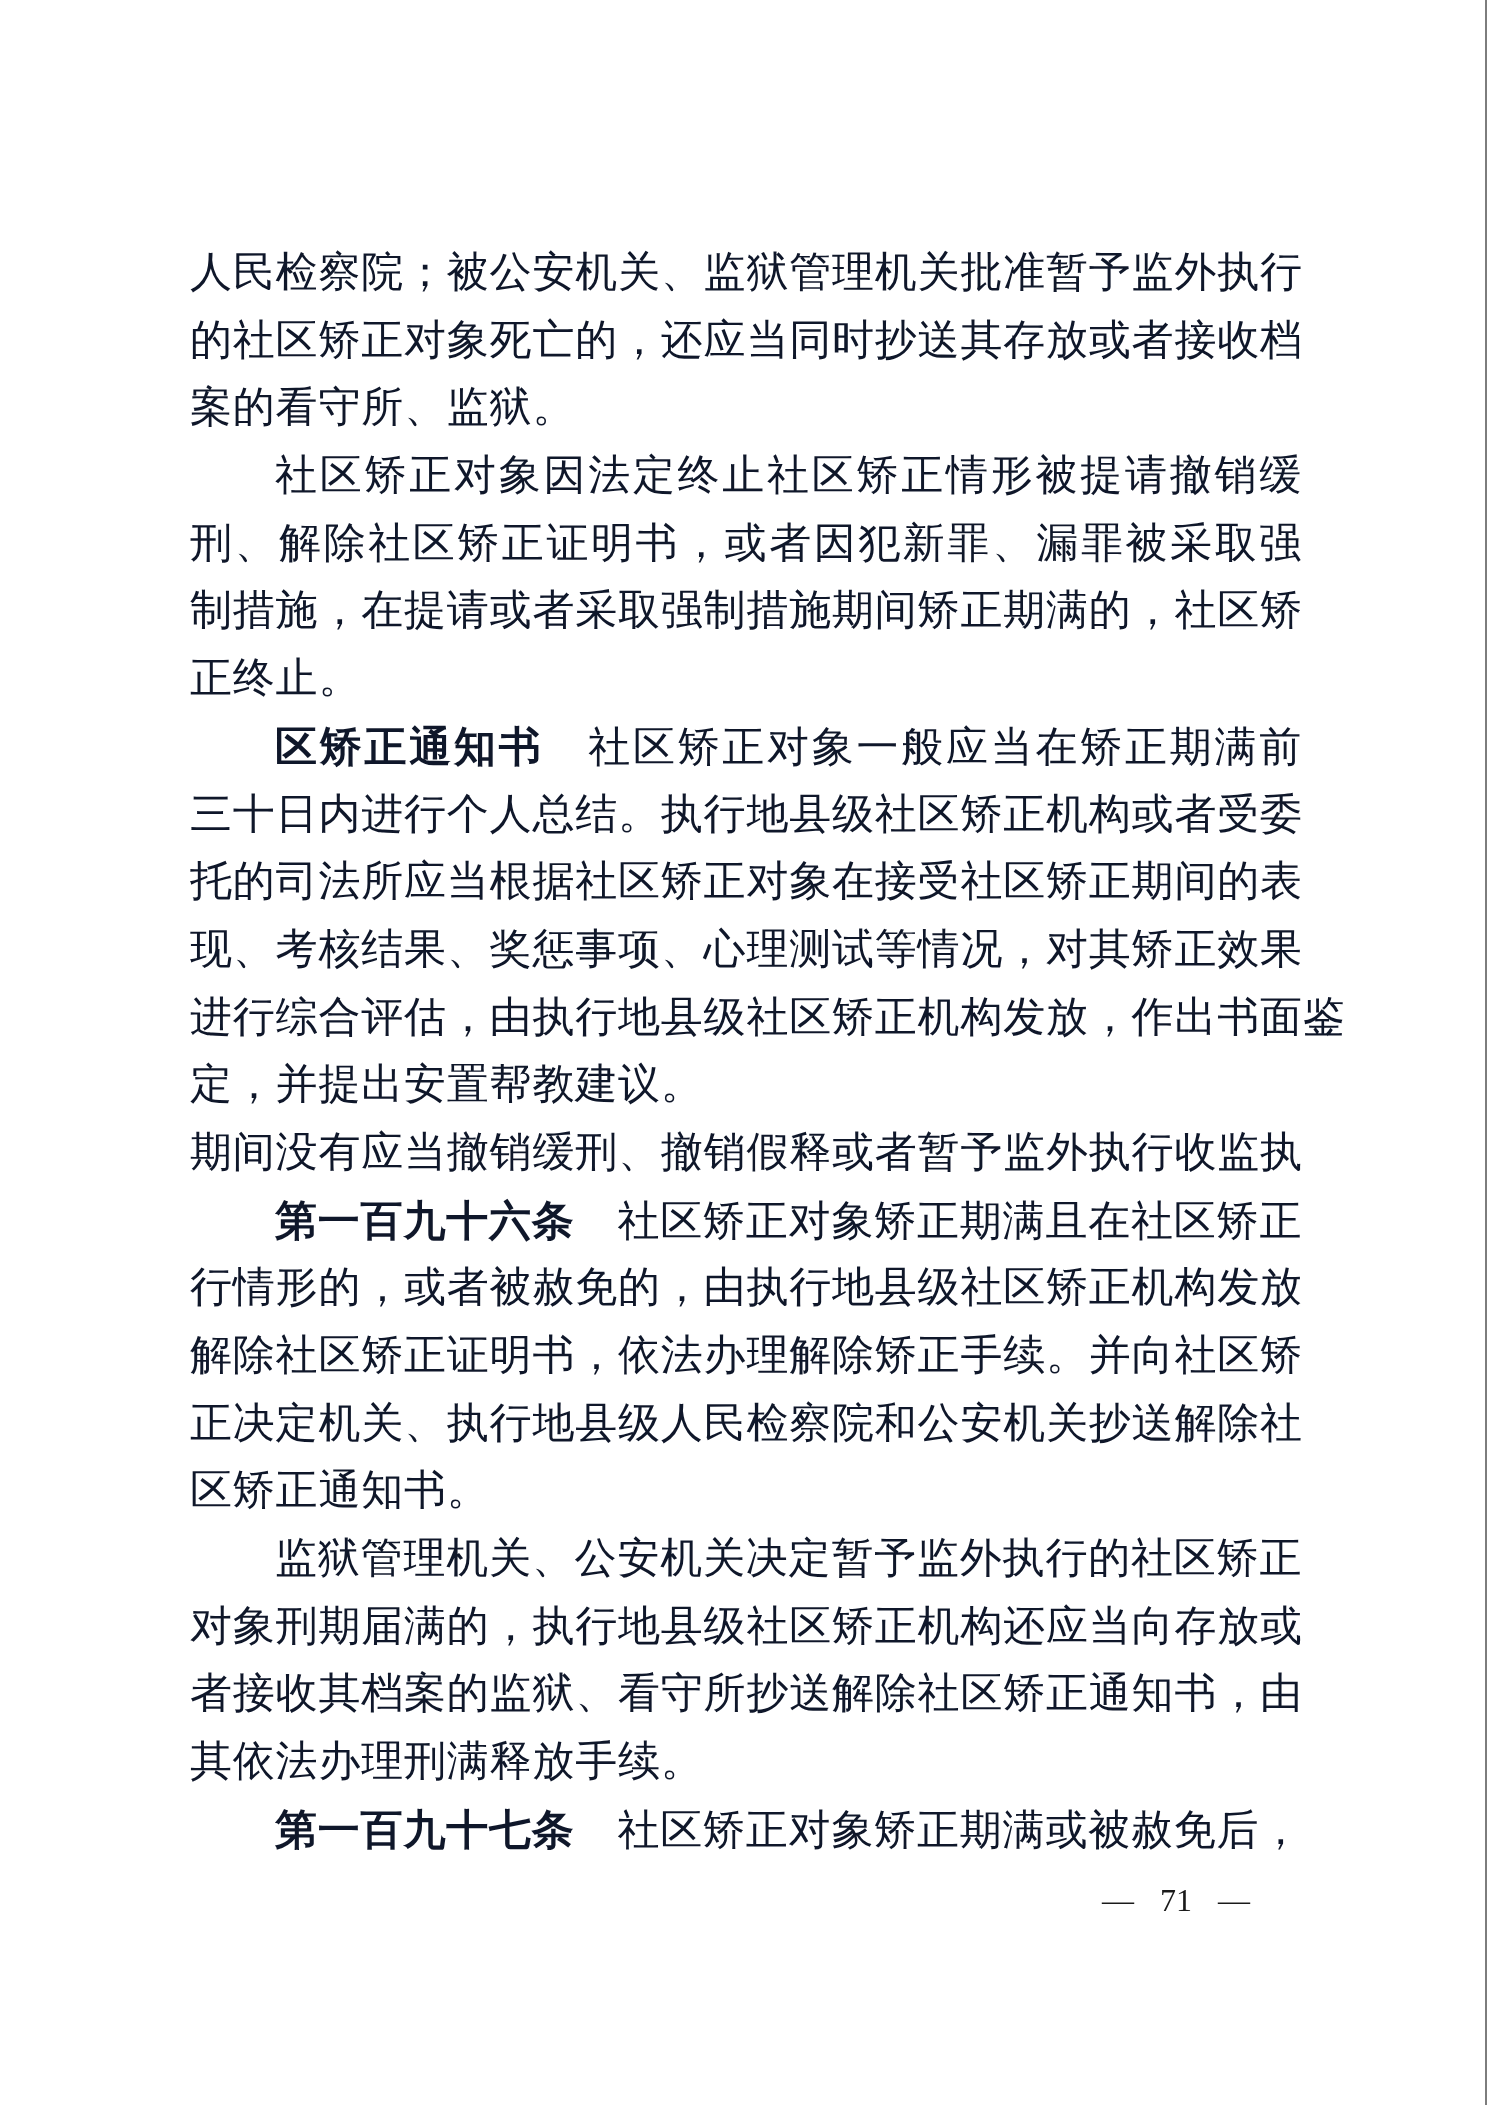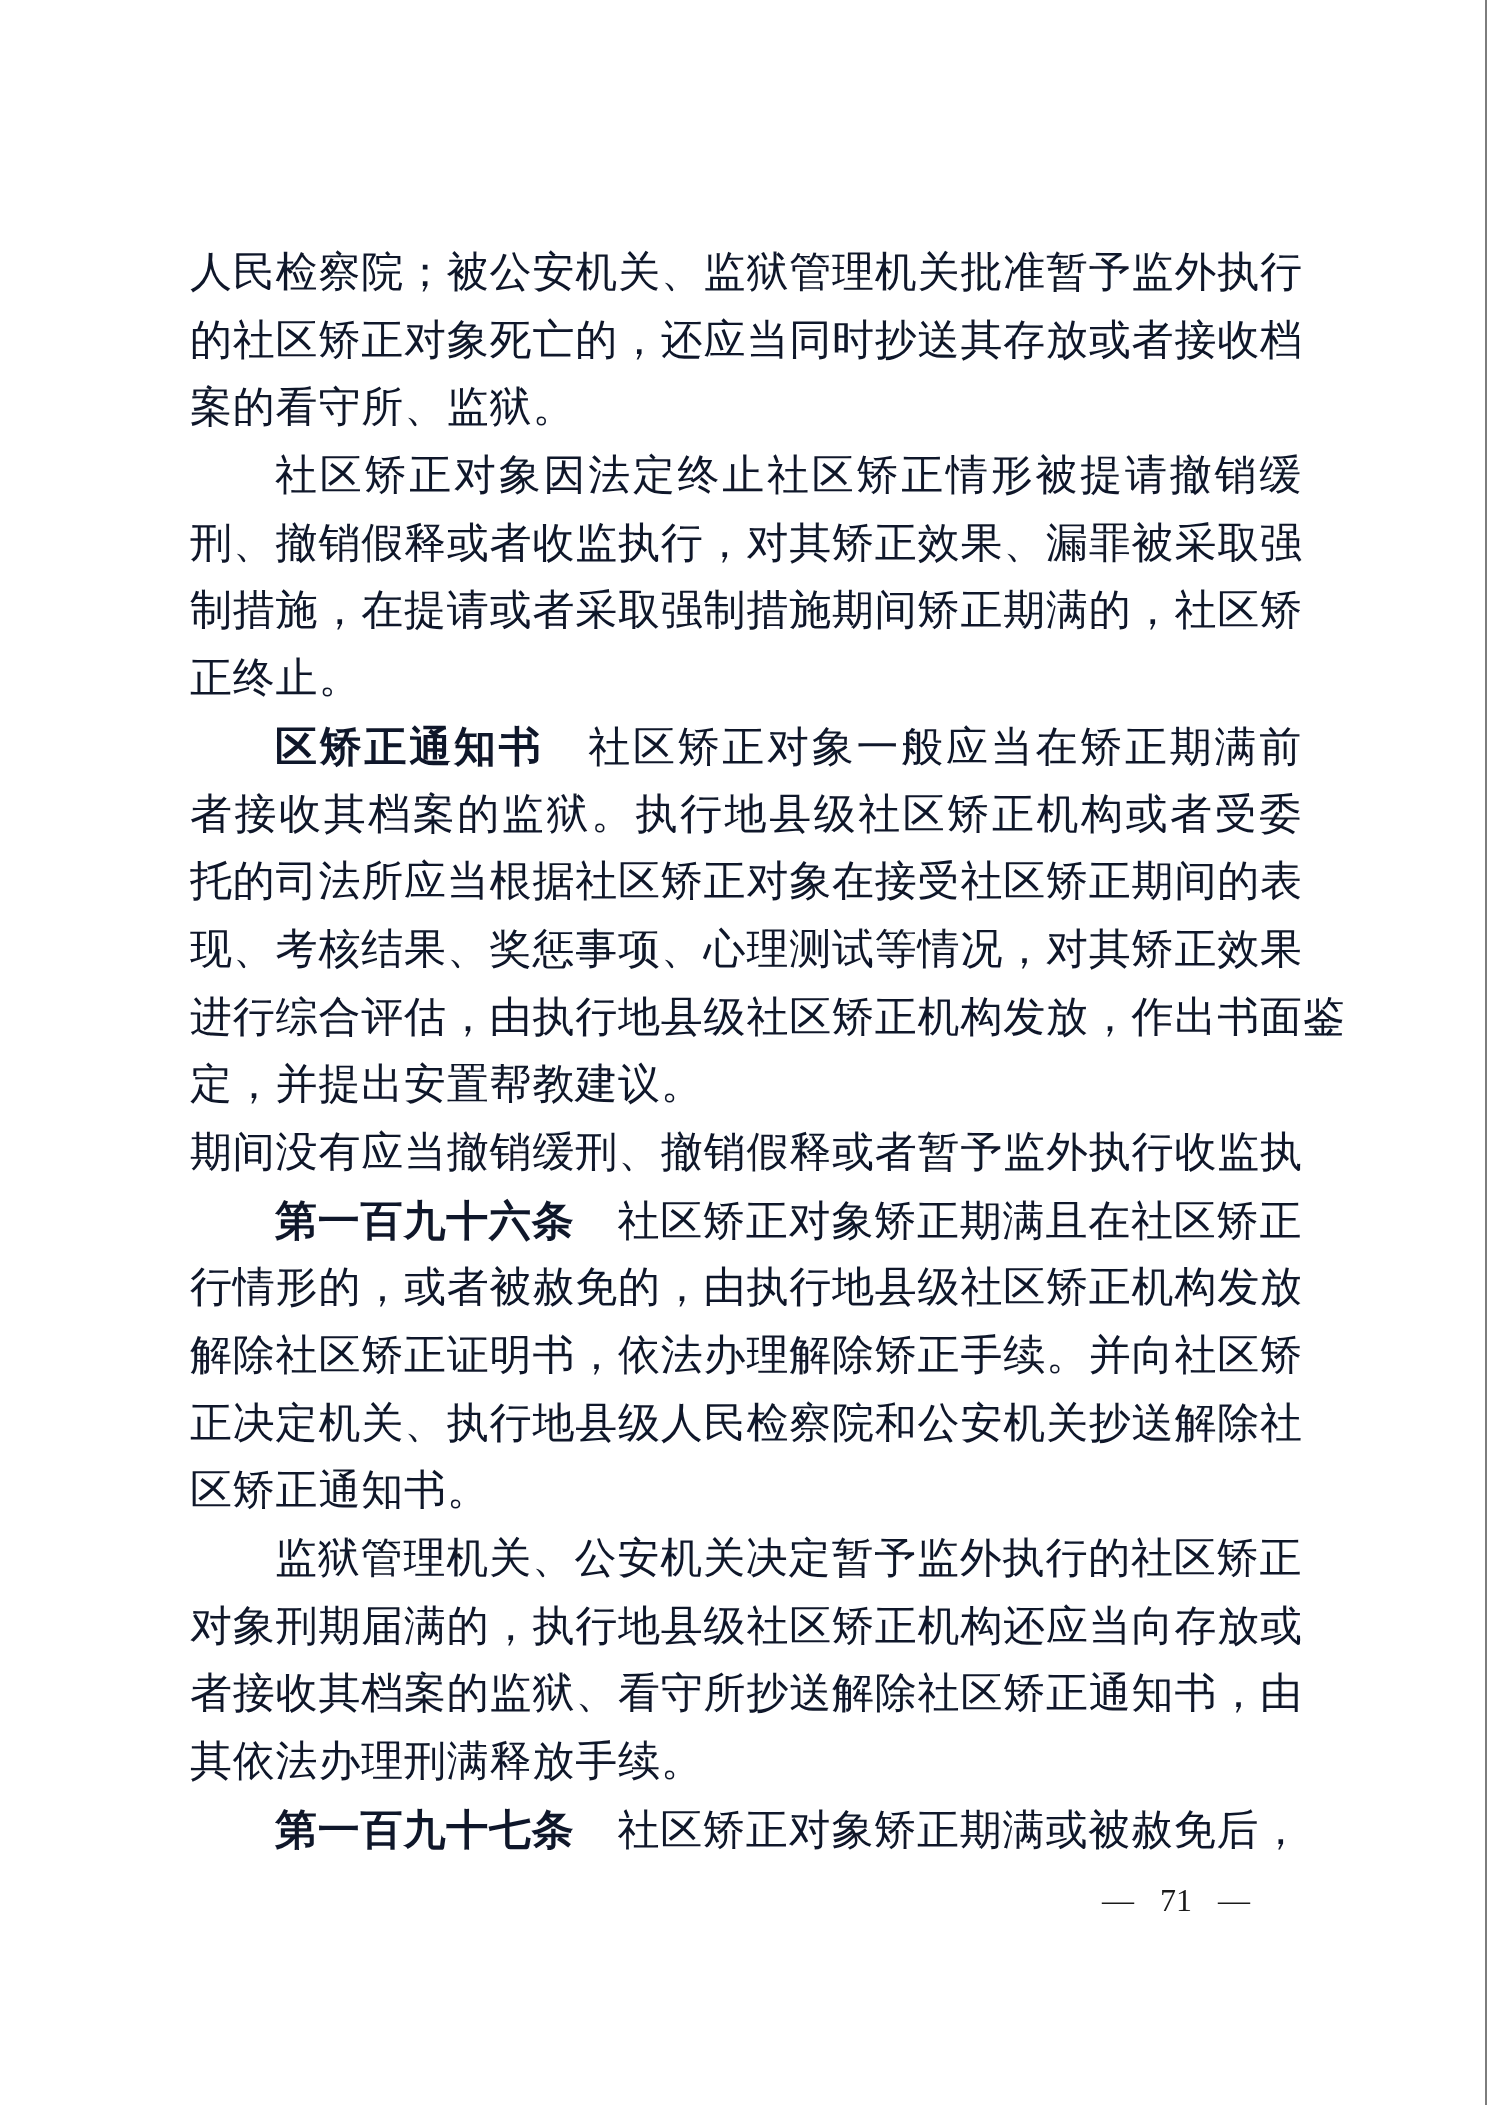--- a/index.html
+++ b/index.html
@@ -67,25 +67,25 @@
 </head>
 <body>
 
 <div class="page">
 
   <div class="textblock">
     <div class="ln">人民检察院；被公安机关、监狱管理机关批准暂予监外执行</div>
     <div class="ln">的社区矫正对象死亡的，还应当同时抄送其存放或者接收档</div>
     <div class="ln end">案的看守所、监狱。</div>
     <div class="ln ind">社区矫正对象因法定终止社区矫正情形被提请撤销缓</div>
-    <div class="ln">刑、撤销假释或者收监执行，对其矫正效果、漏罪被采取强</div>
+    <div class="ln">刑、解除社区矫正证明书，或者因犯新罪、漏罪被采取强</div>
     <div class="ln">制措施，在提请或者采取强制措施期间矫正期满的，社区矫</div>
     <div class="ln end">正终止。</div>
     <div class="ln ind"><span class="b">区矫正通知书</span><span>　社区矫正对象一般应当在矫正期满前</span></div>
-    <div class="ln">者接收其档案的监狱。执行地县级社区矫正机构或者受委</div>
+    <div class="ln">三十日内进行个人总结。执行地县级社区矫正机构或者受委</div>
     <div class="ln">托的司法所应当根据社区矫正对象在接受社区矫正期间的表</div>
     <div class="ln">现、考核结果、奖惩事项、心理测试等情况，对其矫正效果</div>
     <div class="ln">进行综合评估，由执行地县级社区矫正机构发放，作出书面鉴</div>
     <div class="ln end">定，并提出安置帮教建议。</div>
     <div class="ln">期间没有应当撤销缓刑、撤销假释或者暂予监外执行收监执</div>
     <div class="ln ind"><span class="b">第一百九十六条</span><span>　社区矫正对象矫正期满且在社区矫正</span></div>
     <div class="ln">行情形的，或者被赦免的，由执行地县级社区矫正机构发放</div>
     <div class="ln">解除社区矫正证明书，依法办理解除矫正手续。并向社区矫</div>
     <div class="ln">正决定机关、执行地县级人民检察院和公安机关抄送解除社</div>
     <div class="ln end">区矫正通知书。</div>

